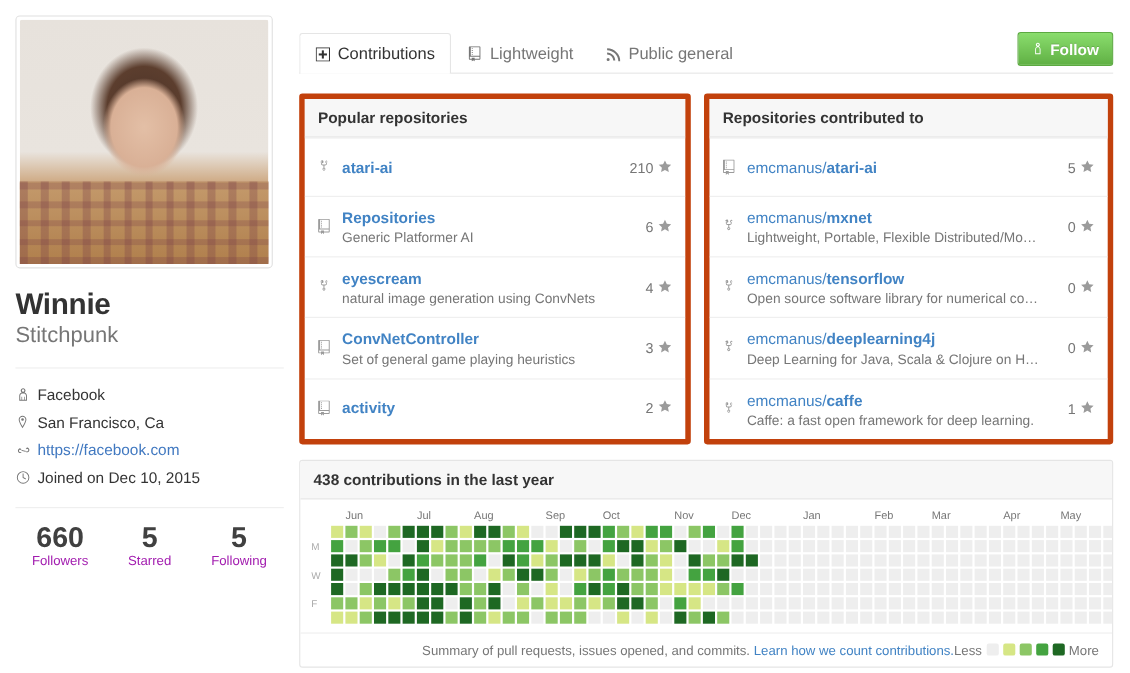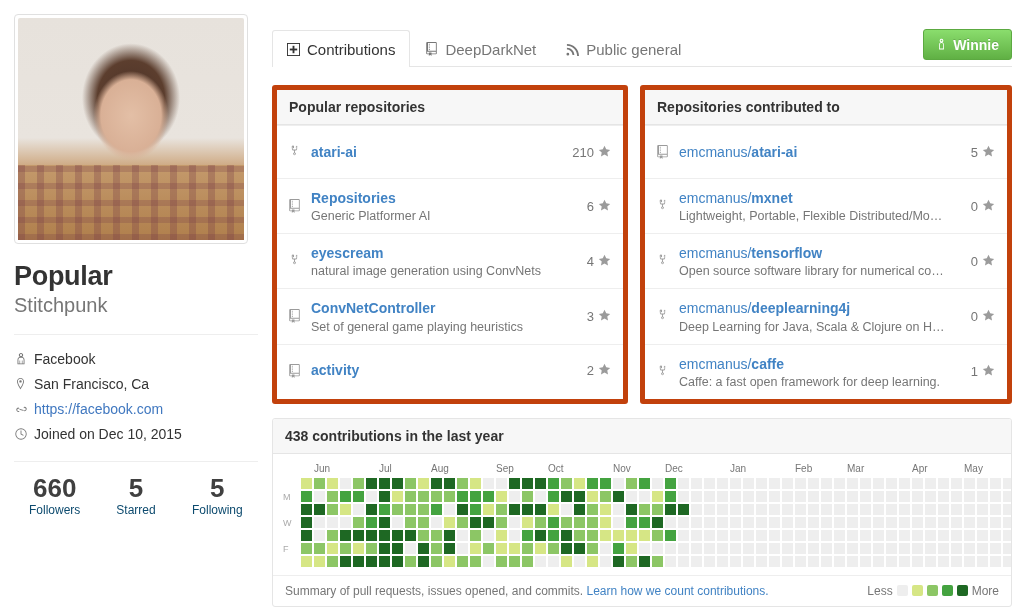--- a/index.html
+++ b/index.html
@@ -71,21 +71,21 @@
   .stats-divider { border-top: 1px solid #eeeeee; margin: 14px 0 0 0; }
   .stats {
     display: flex; margin-top: 12px;
   }
   .stat {
     flex: 1 1 0; text-align: center;
   }
   .stat-num {
     font-size: 26px; font-weight: bold; color: #404040; line-height: 1.1;
   }
-  .stat-label { font-size: 12px; color: #0c4a6e; margin-top: 1px; }
+  .stat-label { font-size: 12px; color: #a21caf; margin-top: 1px; }
 
   
   .main { position: absolute; left: 272px; top: 29px; width: 740px; }
 
   .tabbar {
     position: relative; height: 38px;
     border-bottom: 1px solid #e5e5e5;
     display: flex; align-items: flex-end;
   }
   .tab {
@@ -176,40 +176,40 @@
     padding: 9px 12px; font-size: 14px; font-weight: bold; color: #333;
   }
   .contrib-body { padding: 8px 10px 6px 10px; }
   .graph-svg { display: block; }
   .month-label { font-size: 10px; fill: #767676; }
   .day-label { font-size: 9px; fill: #aaaaaa; }
 
   .contrib-foot {
     border-top: 1px solid #eeeeee;
     padding: 8px 12px;
-    display: flex; align-items: center; justify-content: space-between;
+    display: flex; align-items: center; justify-content: flex-end;
     font-size: 12px; color: #767676;
   }
   .contrib-foot a { color: #4183c4; text-decoration: none; }
   .legend { display: flex; align-items: center; gap: 4px; font-size: 12px; color: #767676; }
   .legend-swatch { width: 11px; height: 11px; display: inline-block; border-radius: 2px; }
 </style>
 </head>
 <body>
 
 <div class="page">
 
   <div class="sidebar">
 
     <div class="avatar-frame">
       <div class="avatar-img"></div>
     </div>
 
     <div>
-      <div class="profile-name">Popular</div>
+      <div class="profile-name">Winnie</div>
       <div class="profile-login">Stitchpunk</div>
     </div>
 
     <div class="divider"></div>
 
     <ul class="meta-list">
       <li class="meta-item">
         <span class="meta-icon">
           <svg width="14" height="14" viewBox="0 0 16 16">
               <path d="M8 1C6.6 1 5.5 2.1 5.5 3.5c0 .8.4 1.5 1 2C5 6.1 4 7.4 4 9v5h8V9c0-1.6-1-2.9-2.5-3.5.6-.5 1-1.2 1-2C10.5 2.1 9.4 1 8 1zm0 1.2a1.3 1.3 0 110 2.6 1.3 1.3 0 010-2.6zM6.6 6.6h2.8c1 .4 1.6 1.3 1.6 2.4v4h-1.3V9.8H9v3.2H7V9.8h-.7v3.2H5V9c0-1.1.6-2 1.6-2.4z"></path>
@@ -272,38 +272,38 @@
             </svg>
         </span>
         <span>Contributions</span>
       </div>
       <div class="tab">
         <span class="ticon">
           <svg width="13" height="14" viewBox="0 0 12 16">
               <path fill="#767676" d="M4 9h-1v-1h1v1zm0-3h-1v1h1v-1zm0-2h-1v1h1v-1zm0-2h-1v1h1v-1zm8-1v12c0 .55-.45 1-1 1H6v2l-1.5-1.5L3 16v-2H1c-.55 0-1-.45-1-1V1c0-.55.45-1 1-1h10c.55 0 1 .45 1 1zm-1 10H1v2h2v-1h3v1h5v-2zm0-10H2v9h9V1z"></path>
             </svg>
         </span>
-        <span>DeepDarkNet</span>
+        <span>Lightweight</span>
       </div>
       <div class="tab">
         <span class="ticon">
           <svg width="13" height="13" viewBox="0 0 14 14">
               <path fill="#767676" d="M2 10.5a1.5 1.5 0 100 3 1.5 1.5 0 000-3zM1 5v2c3.3 0 6 2.7 6 6h2c0-4.4-3.6-8-8-8zm0-4v2c6.1 0 11 4.9 11 11h2C14 6.8 8.2 1 1 1z"></path>
             </svg>
         </span>
         <span>Public general</span>
       </div>
 
       <button class="follow-btn">
         <span>
           <svg width="11" height="13" viewBox="0 0 12 16">
               <path d="M6 1a2.2 2.2 0 00-1 4.2C3.8 5.8 3 7 3 8.4V14h6V8.4c0-1.4-.8-2.6-2-3.2A2.2 2.2 0 006 1zm0 1.2a1 1 0 110 2 1 1 0 010-2zM5.3 6h1.4c.8.3 1.3 1.1 1.3 2v4.8H4V8c0-.9.5-1.7 1.3-2z"></path>
             </svg>
         </span>
-        <span>Winnie</span>
+        <span>Follow</span>
       </button>
     </div>
 
     <div class="panels">
 
       <div class="panel panel-left">
         <div class="panel-head">Popular repositories</div>
 
         <div class="repo-row">
           <span class="repo-icon">

